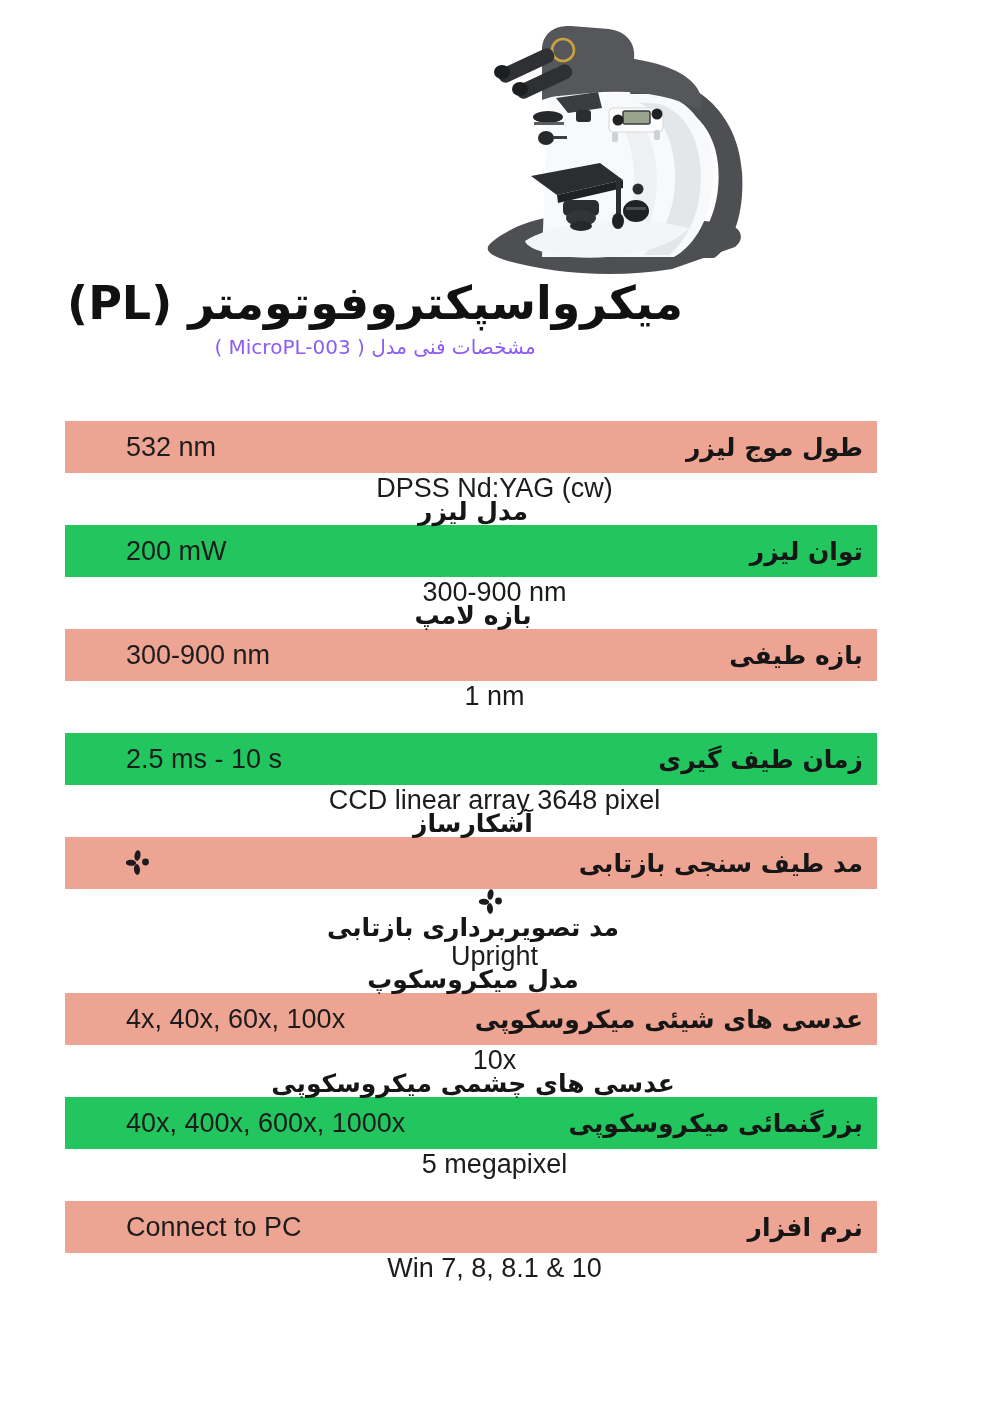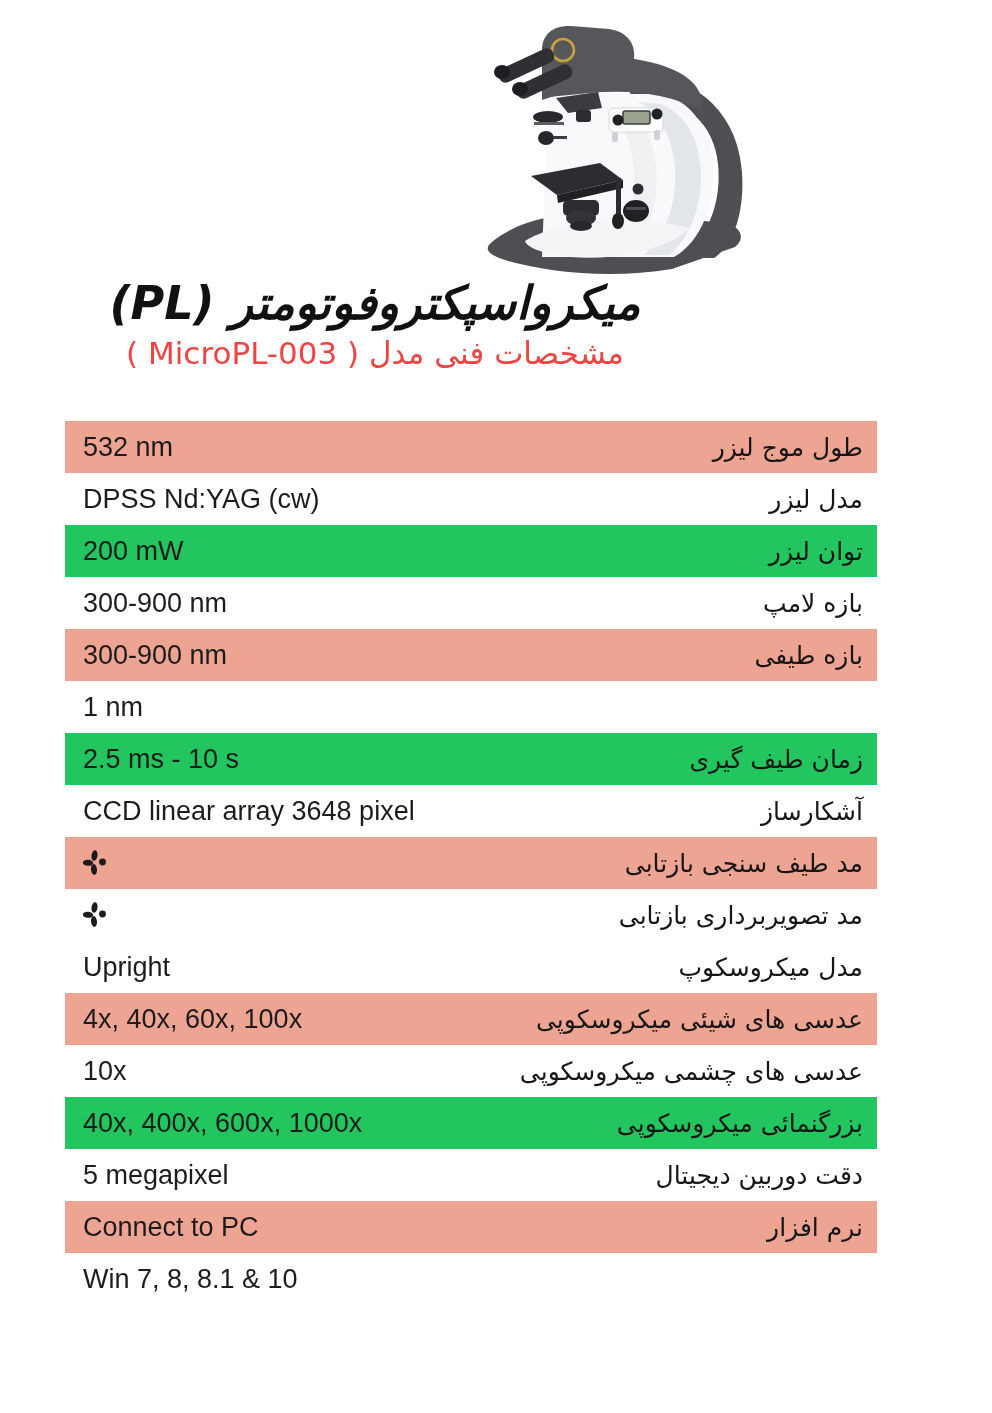--- a/index.html
+++ b/index.html
@@ -18,56 +18,56 @@
   .title-block{
     position:absolute;left:55px;top:278px;width:640px;
     text-align:center;
   }
   .main-title{
     margin:0;
     font-size:46px;line-height:1.1;
     font-weight:bold;color:#111111;
     direction:rtl;
     font-family:"DejaVu Sans","Liberation Sans",sans-serif;
-    font-style:italic;
   }
   .sub-title{
     margin:6px 0 0 0;
-    font-size:31px;line-height:1.2;
-    font-weight:normal;color:#ef4444;
+    font-size:20px;line-height:1.2;
+    font-weight:normal;color:#8b5cf6;
     direction:rtl;
     font-family:"DejaVu Sans","Liberation Sans",sans-serif;
   }
   
   .spec-table{
     position:absolute;left:65px;top:421px;width:812px;
   }
   .spec-row{
     display:flex;
     justify-content:space-between;
     align-items:center;
     height:52px;
     padding:0 14px 0 18px;
     box-sizing:border-box;
   }
   .bg-salmon{background:#eea493;}
   .bg-gray{background:#22c55e;}
-  .bg-white{background:#ffffff;}
+  .bg-white{background:#ffffff;flex-direction:column;}
   .row-left{
     display:flex;align-items:flex-start;gap:6px;
     min-height:24px;
+    margin-left:43px;
   }
   .row-value{
     font-size:27px;color:#1c1c1c;letter-spacing:0px;
     font-family:"Liberation Sans",sans-serif;
     white-space:nowrap;
   }
   .row-label{
     direction:rtl;
-    font-size:25px;font-weight:normal;color:#161616;
+    font-size:25px;font-weight:bold;color:#161616;
     font-family:"DejaVu Sans","Liberation Sans",sans-serif;
     white-space:nowrap;
   }
   .petal-icon{display:none;width:26px;height:26px;}
 </style>
 </head>
 <body>
 
 <div class="page">
 
@@ -265,21 +265,20 @@
         <span class="row-value">40x, 400x, 600x, 1000x</span>
       </div>
       <div class="row-label">بزرگنمائی میکروسکوپی</div>
     </div>
 
     <div class="spec-row bg-white">
       <div class="row-left">
 
         <span class="row-value">5 megapixel</span>
       </div>
-      <div class="row-label">دقت دوربین دیجیتال</div>
     </div>
 
     <div class="spec-row bg-salmon">
       <div class="row-left">
 
         <span class="row-value">Connect to PC</span>
       </div>
       <div class="row-label">نرم افزار</div>
     </div>
 

